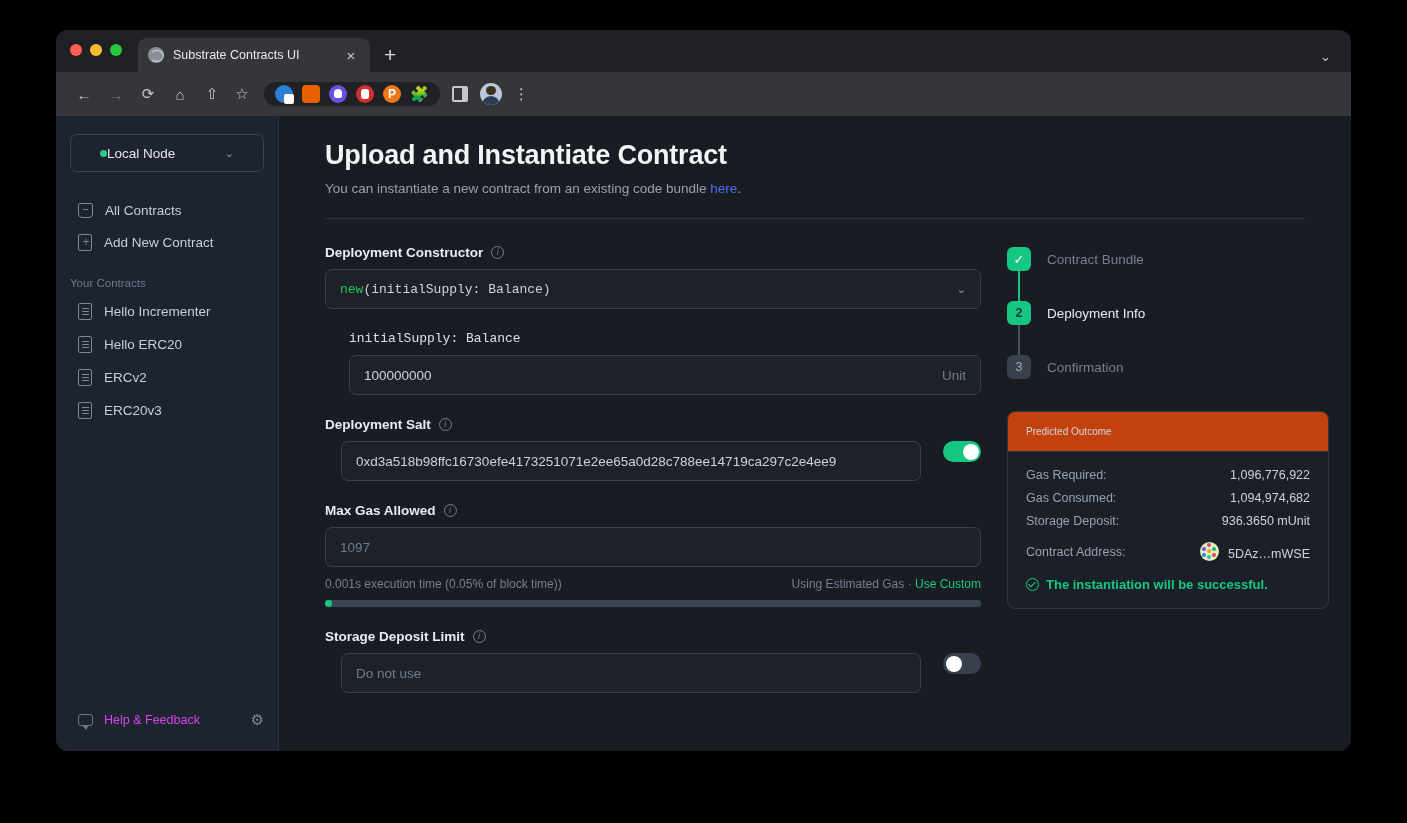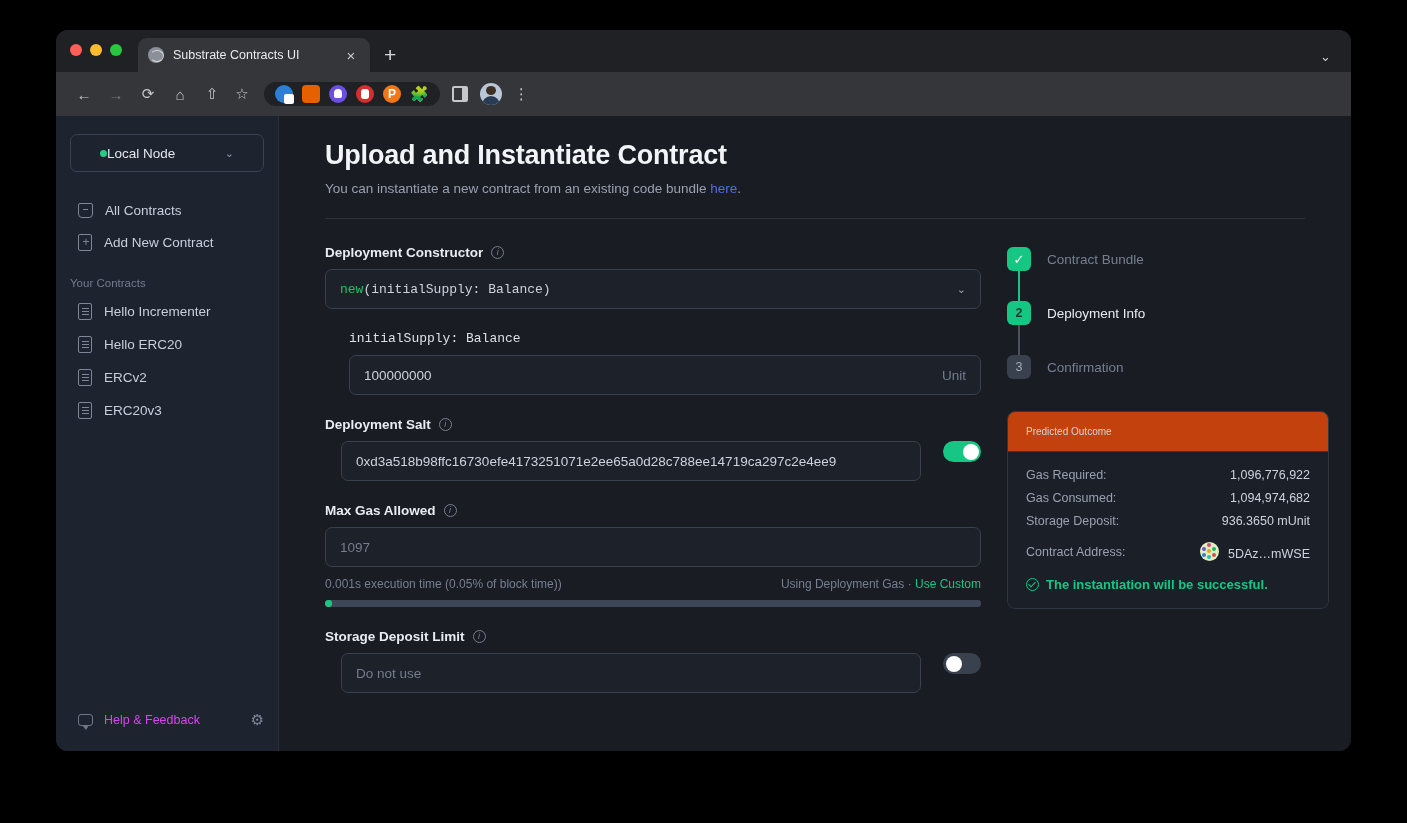--- a/index.html
+++ b/index.html
@@ -544,21 +544,21 @@
             <div class="flabel">
               <span>Max Gas Allowed</span>
               <span class="info">i</span>
             </div>
             <div class="ctrl">
               <span class="ph">1097</span>
             </div>
             <div class="gas-meta">
               <span class="left">0.001s execution time (0.05% of block time))</span>
               <span class="right">
-                <span>Using Deployment Gas</span>
+                <span>Using Estimated Gas</span>
                 <span>·</span>
                 <a>Use Custom</a>
               </span>
             </div>
             <div class="progress">
               <div class="bar" id="gas-bar" style="width: 1%;"></div>
             </div>
           </div>
 
           <div class="field">

